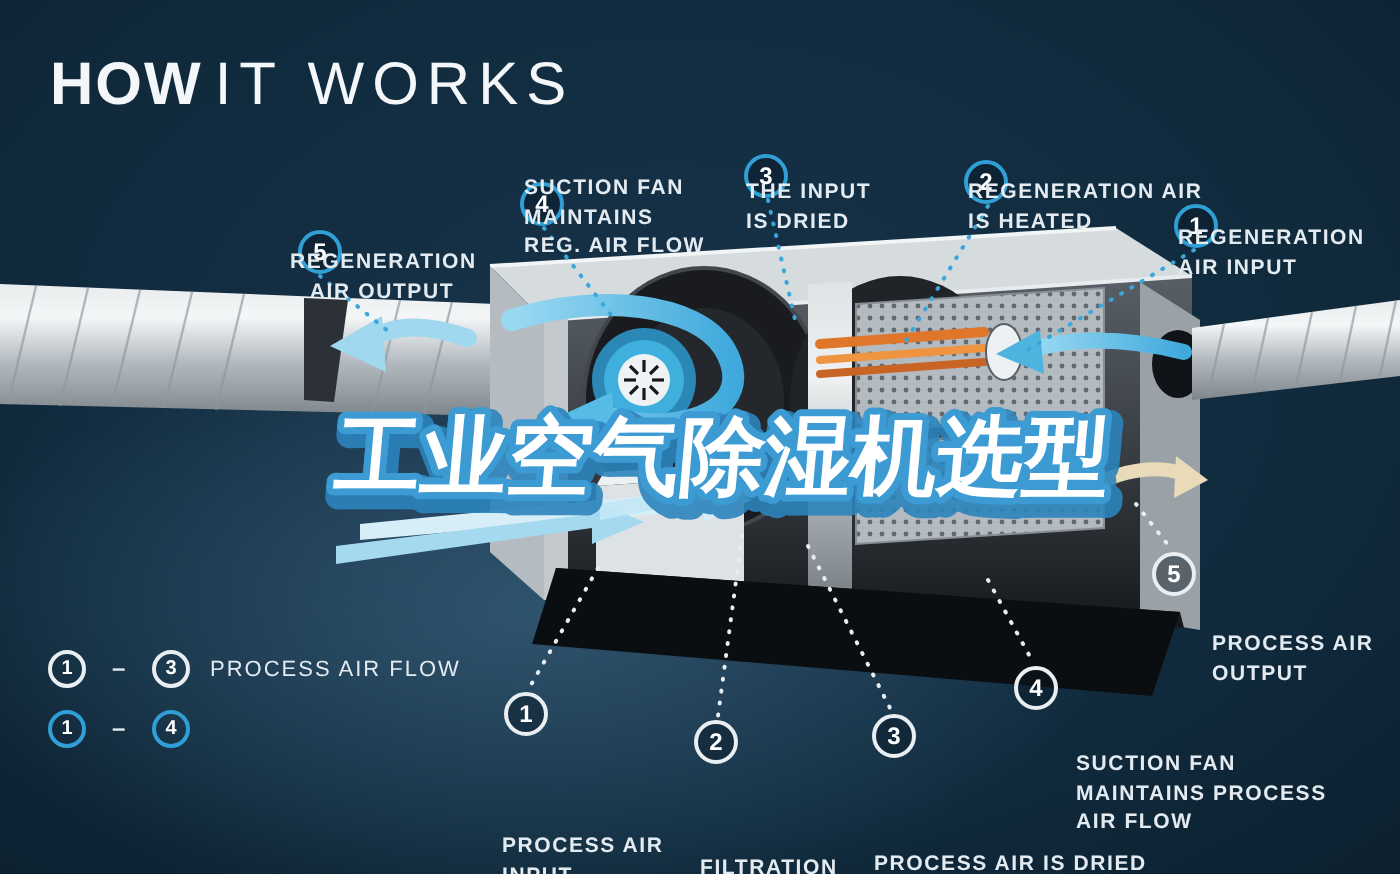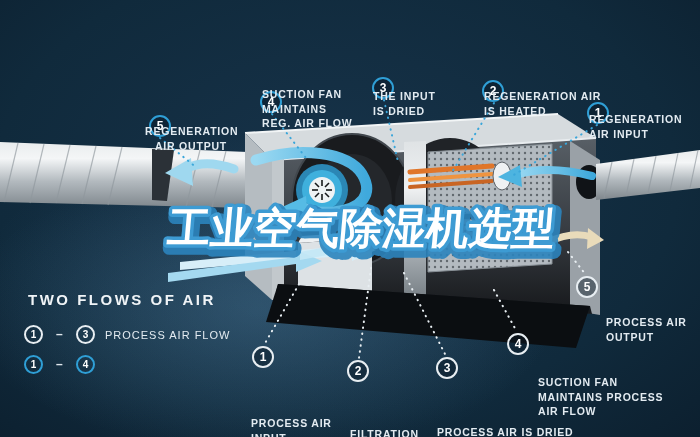--- a/index.html
+++ b/index.html
@@ -194,20 +194,23 @@
       <line x1="494" y1="290" x2="517" y2="332"></line>
       <line x1="568" y1="252" x2="586" y2="275"></line>
     </g>
 
     <g font-family="'DejaVu Sans', sans-serif" font-weight="bold" font-size="43" text-anchor="middle">
       <text x="3" y="4" transform="translate(360,243) skewX(-5)" fill="none" stroke="#2c84bd" stroke-width="13" stroke-linejoin="round" opacity=".9">工业空气除湿机选型</text>
       <text x="0" y="0" transform="translate(360,243) skewX(-5)" fill="#ffffff" stroke="#3d9bd3" stroke-width="7" stroke-linejoin="round" paint-order="stroke">工业空气除湿机选型</text>
     </g>
   </svg>
 
+  <div class="title">
+    <span class="bold">HOW</span><span class="light">IT WORKS</span>
+  </div>
 
   <div class="badge reg" style="left:587px;top:102px">1</div>
   <div class="callout" style="left:589px;top:70px">REGENERATION
 AIR INPUT</div>
 
   <div class="badge reg" style="left:482px;top:80px">2</div>
   <div class="callout" style="left:484px;top:47px">REGENERATION AIR
 IS HEATED</div>
 
   <div class="badge reg" style="left:372px;top:77px">3</div>
@@ -236,21 +239,20 @@
 
   <div class="badge proc" style="left:507px;top:333px">4</div>
   <div class="callout" style="left:538px;top:333px">SUCTION FAN
 MAINTAINS PROCESS
 AIR FLOW</div>
 
   <div class="badge proc" style="left:576px;top:276px">5</div>
   <div class="callout" style="left:606px;top:273px">PROCESS AIR
 OUTPUT</div>
 
-  <div class="legend-heading">TWO FLOWS OF AIR</div>
 
   <div class="lbadge proc" style="left:24px;top:325px">1</div>
   <div class="ldash" style="left:56px;top:327px">–</div>
   <div class="lbadge proc" style="left:76px;top:325px">3</div>
   <div class="llabel" style="left:105px;top:329px">PROCESS AIR FLOW</div>
 
   <div class="lbadge reg" style="left:24px;top:355px">1</div>
   <div class="ldash" style="left:56px;top:357px">–</div>
   <div class="lbadge reg" style="left:76px;top:355px">4</div>
 

